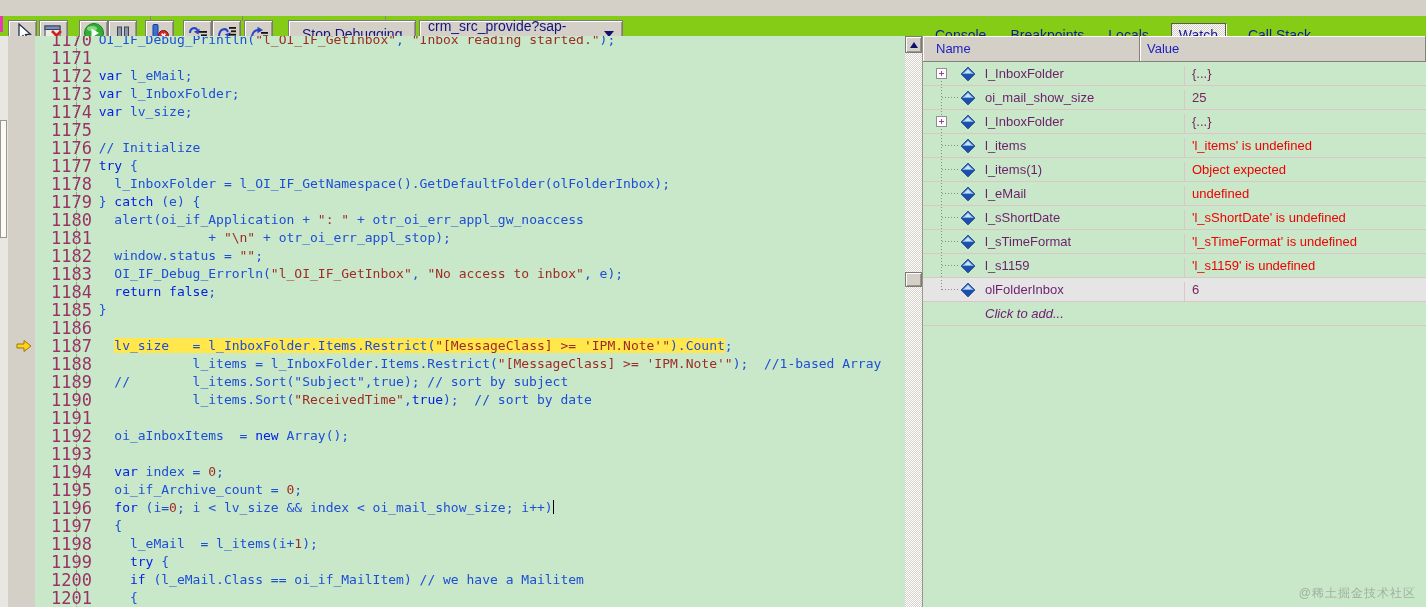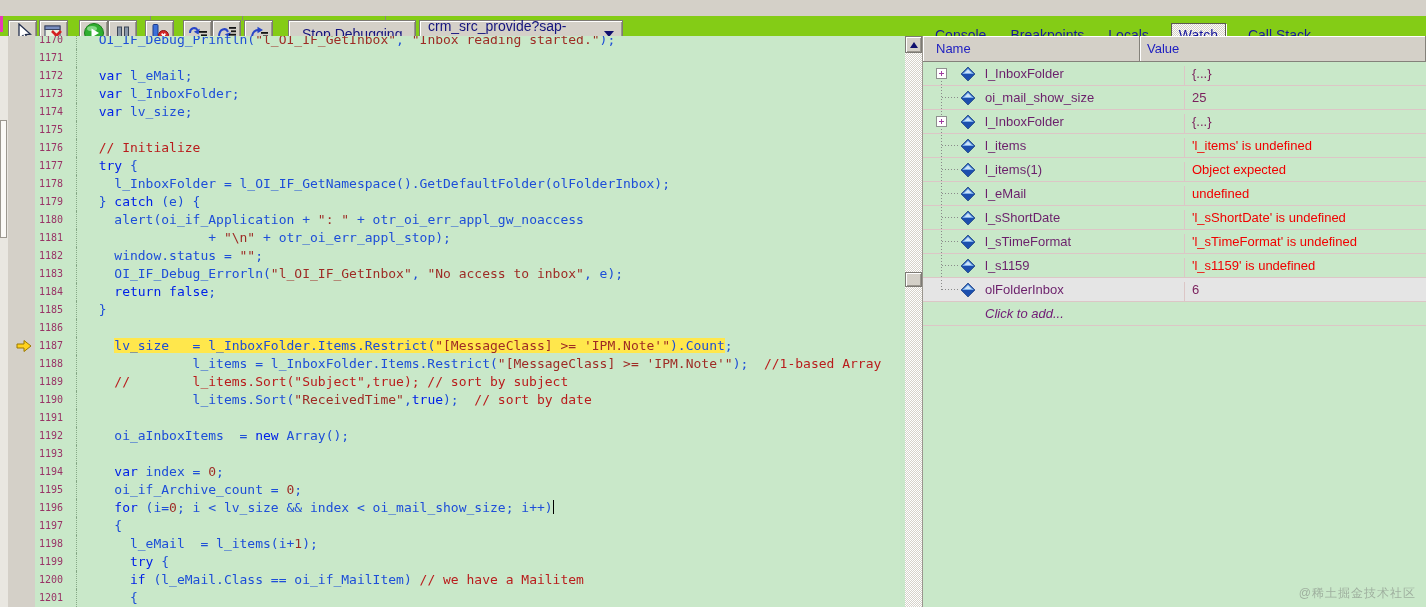--- a/index.html
+++ b/index.html
@@ -28,28 +28,28 @@
 
   
   .main{position:absolute;left:0;top:36px;width:1426px;height:571px;overflow:hidden;background:#c9e8c9;}
   .leftstrip{position:absolute;left:0;top:0;width:8px;height:571px;background:#e9e7e1;border-right:1px solid #aaa69e;}
   .leftthumb{position:absolute;left:0;top:84px;width:7px;height:118px;background:#fbfaf7;border:1px solid #9b978f;box-sizing:border-box;}
 
   
   .rows{position:absolute;left:8px;top:0;width:897px;margin-top:-5px;}
   .line{display:flex;height:18px;}
   .gut{width:27px;background:#d4d0c8;display:flex;align-items:center;justify-content:flex-end;padding-right:3px;box-sizing:border-box;flex:none;}
-  .ln{width:42px;flex:none;color:#993366;font-family:"DejaVu Sans Mono",monospace;font-size:10px;line-height:18px;
-      padding-left:4px;box-sizing:border-box;border-right:1px dotted #86a886;}
+  .ln{width:42px;flex:none;color:#993366;font-family:"DejaVu Sans Mono",monospace;font-size:17px;line-height:18px;
+      padding-left:16px;box-sizing:border-box;border-right:1px dotted #86a886;}
   .lt{flex:1;white-space:pre;overflow:hidden;font-family:"DejaVu Sans Mono",monospace;font-size:13px;line-height:18px;
       padding-left:6px;color:#6b1f6b;}
   .seg-k{color:#0021e8;}
   .seg-i{color:#1d4ed8;}
   .seg-s{color:#9e2b25;}
-  .seg-c{color:#b91c1c;}
+  .seg-c{color:#1d4ed8;}
   .seg-num{color:#9e2b25;}
   .hl{background:#ffe74c;}
   .seg-caret{display:inline-block;width:1px;height:14px;background:#000;vertical-align:-2px;}
 
   
   .vscroll{position:absolute;left:905px;top:0;width:17px;height:571px;
       background-image:conic-gradient(#ffffff 25%,#d6d2ca 0 50%,#ffffff 0 75%,#d6d2ca 0);background-size:2px 2px;}
   .sbtn{position:absolute;left:0;top:0;width:17px;height:17px;background:#d4d0c8;border:1px solid #7d7a74;
       box-shadow:inset 1px 1px 0 #fff, inset -1px -1px 0 #9a968e;box-sizing:border-box;
       display:flex;align-items:center;justify-content:center;}

